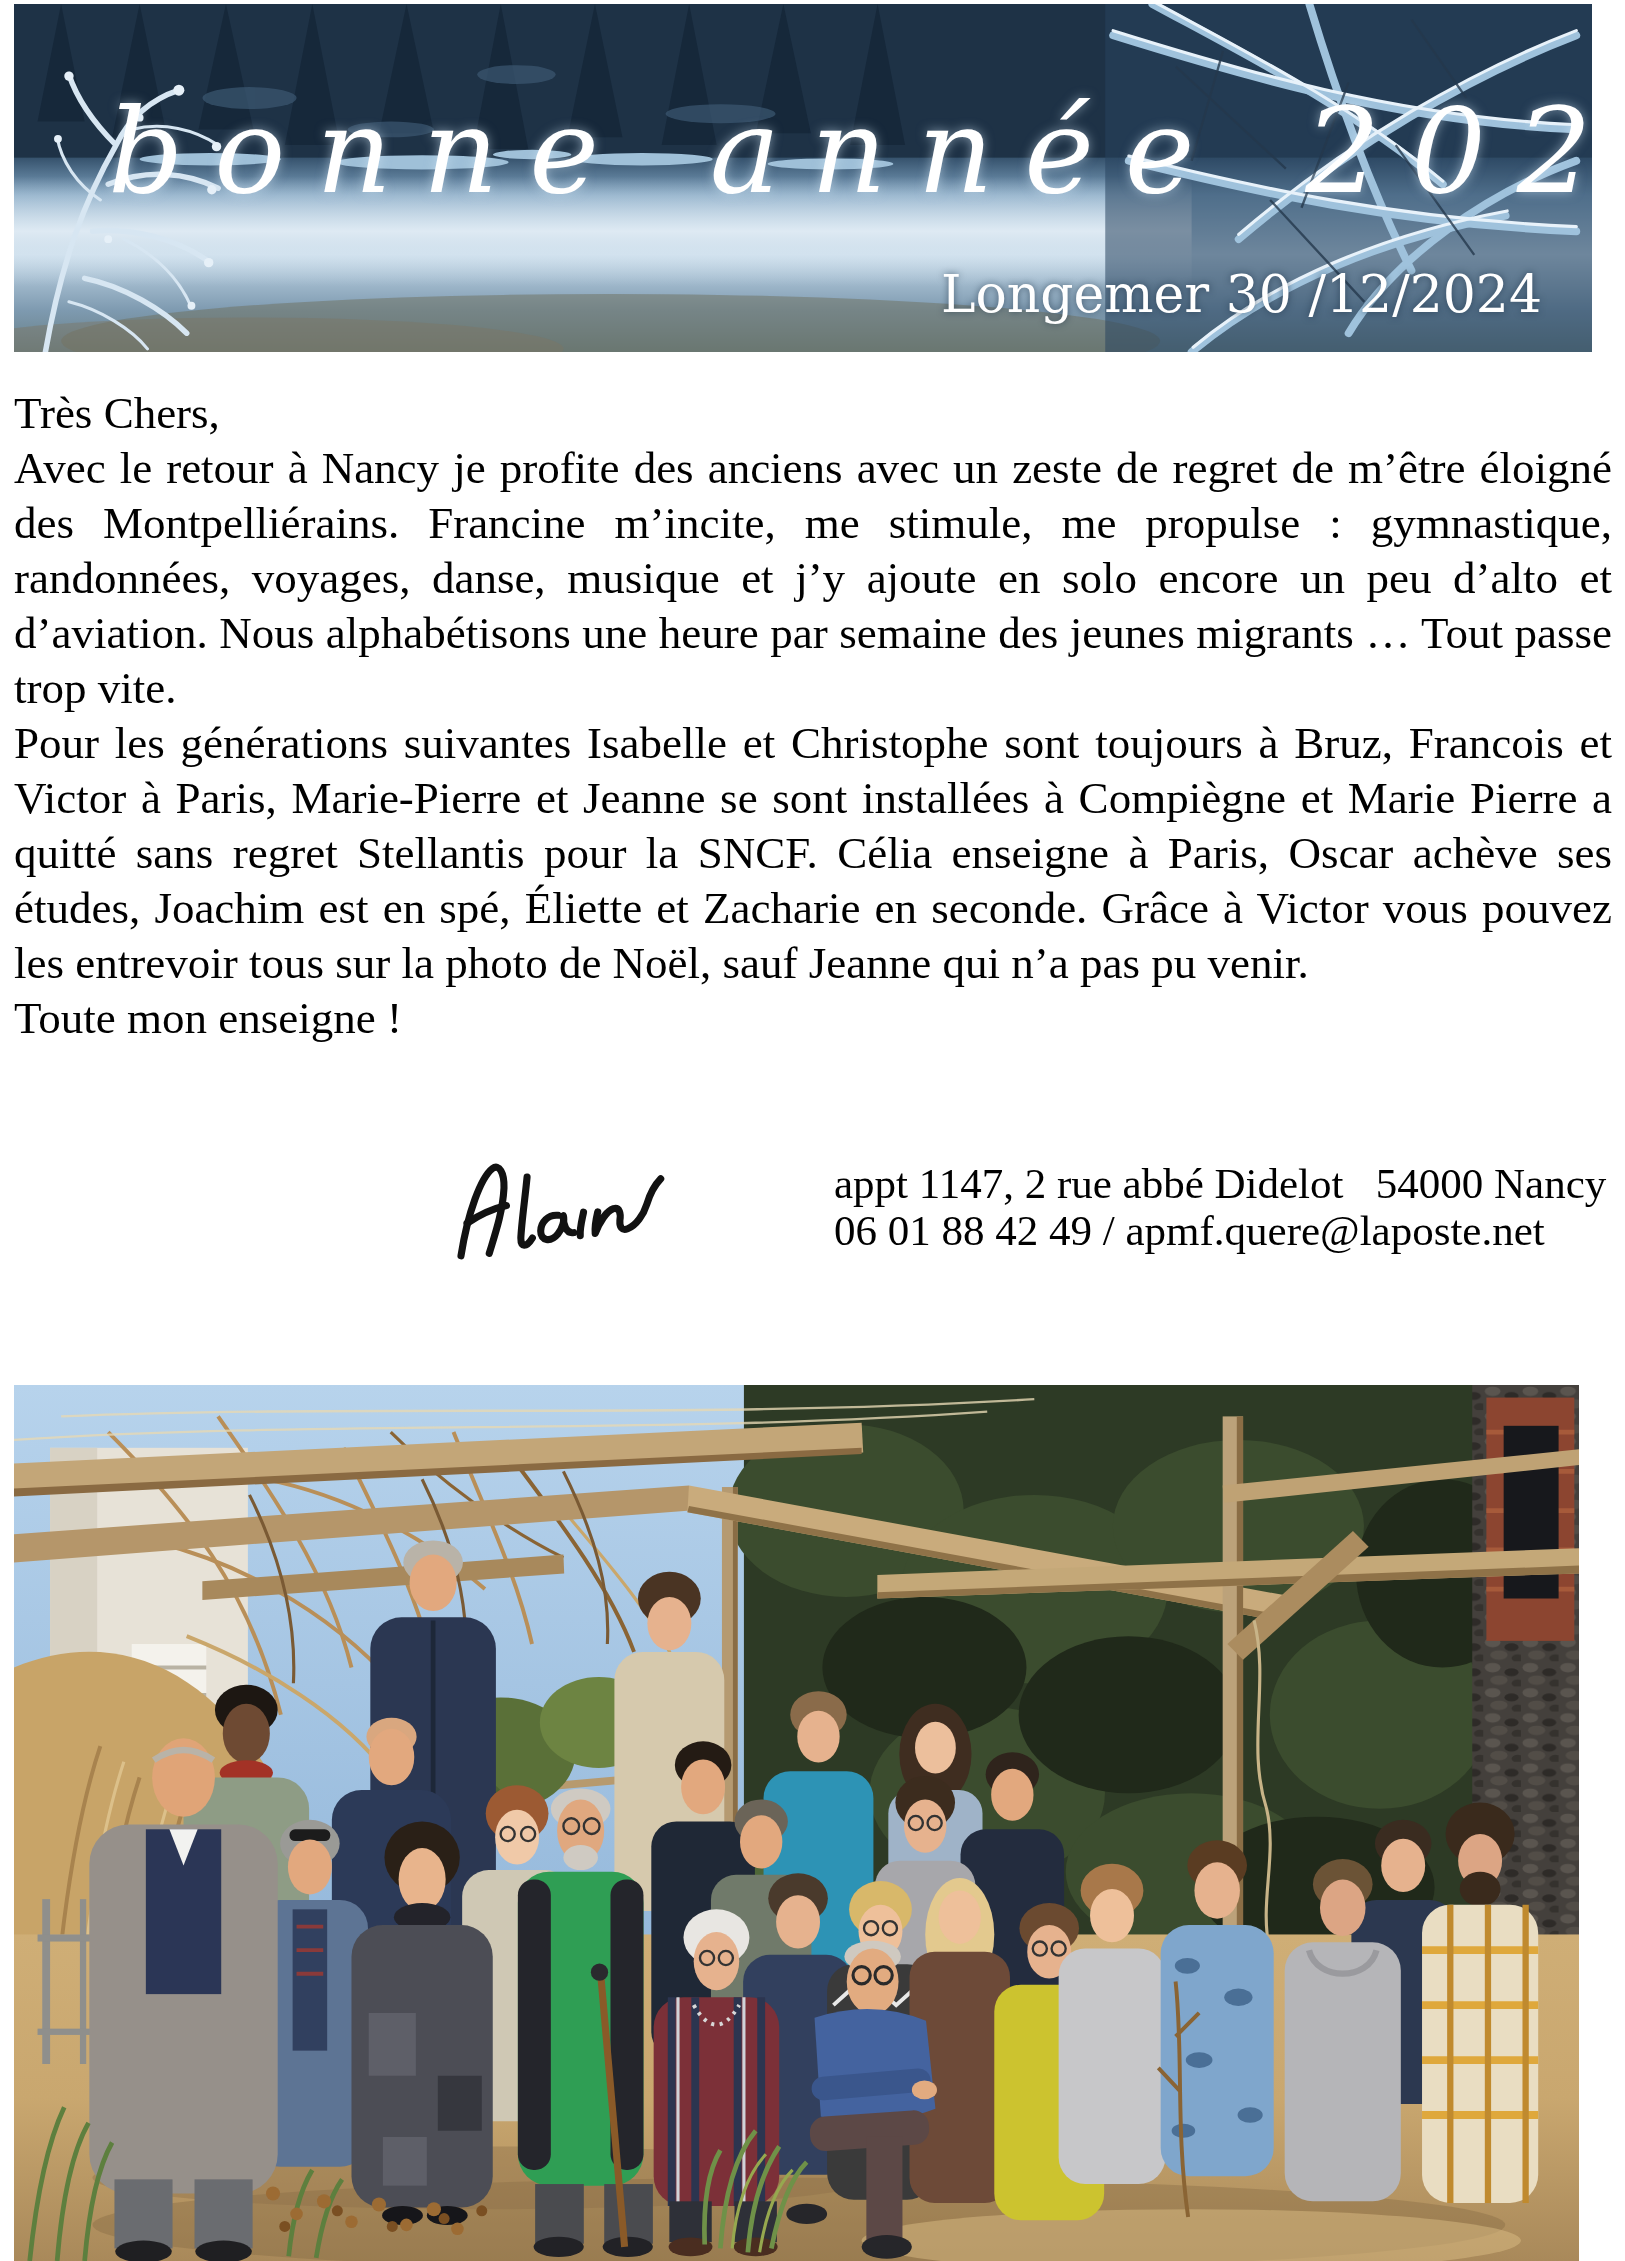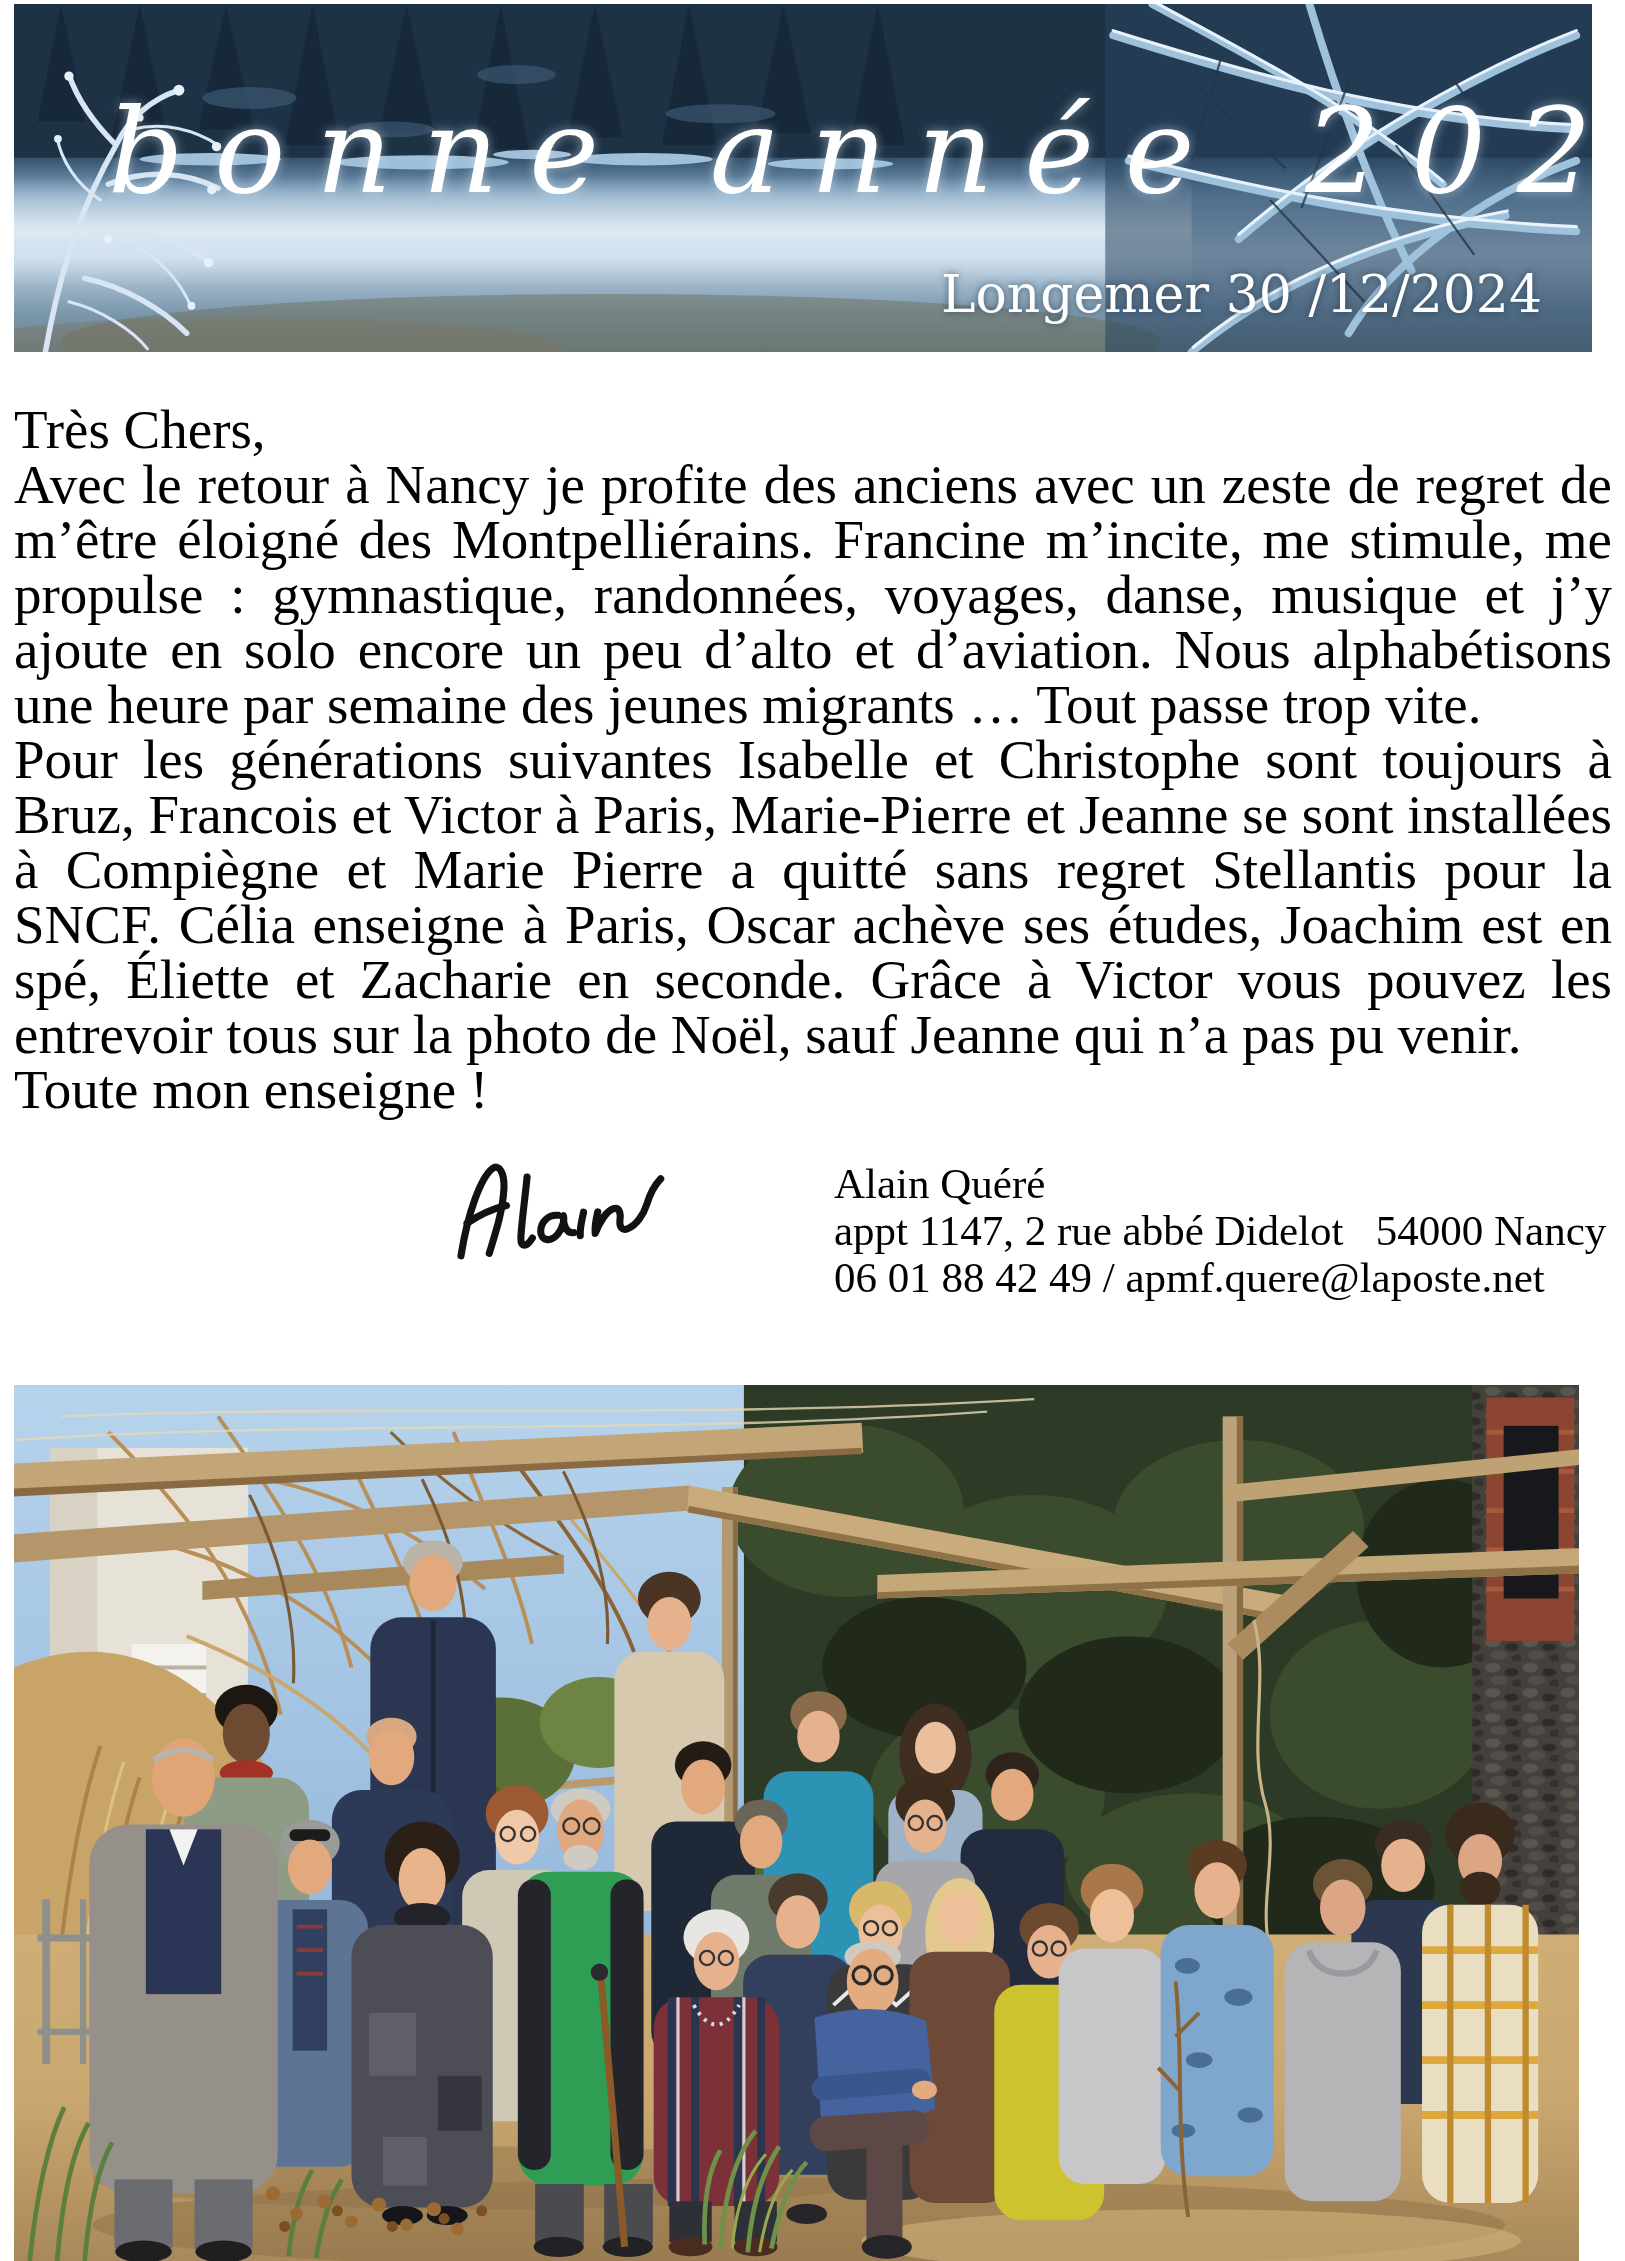--- a/index.html
+++ b/index.html
@@ -9,22 +9,22 @@
   .banner{position:absolute;left:14px;top:3.9px;width:1578px;height:348px;overflow:hidden;}
   .banner svg{position:absolute;left:0;top:0;width:100%;height:100%;display:block;}
   .banner-title{position:absolute;left:94px;top:88px;width:1476px;
      font-family:"DejaVu Serif", serif;font-style:italic;font-size:118px;line-height:1;
      letter-spacing:0.26em;word-spacing:0.10em;color:#ffffff;white-space:nowrap;
      text-shadow:0 0 11px rgba(210,230,245,.55);}
   .banner-date{position:absolute;right:50px;top:264px;
      font-family:"DejaVu Serif", serif;font-size:52px;line-height:1;
      color:#ffffff;white-space:nowrap;text-shadow:0 0 7.8px rgba(20,40,60,.6);}
   
-  .letter{position:absolute;left:14px;top:402px;width:1598px;
-     font-size:55px;line-height:55px;text-align:justify;}
+  .letter{position:absolute;left:14px;top:386px;width:1598px;
+     font-size:45px;line-height:55px;text-align:justify;}
   .letter p{margin:0;}
   
   .sig-wrap{position:absolute;left:424px;top:1137px;width:314px;height:133px;}
   .contact{position:absolute;left:834px;top:1160px;font-size:43px;line-height:47px;}
   .contact .pre{white-space:pre;text-align:center;}
   
   .photo{position:absolute;left:14px;top:1385px;width:1565px;height:876px;overflow:hidden;}
   .photo svg{display:block;width:100%;height:100%;}
 </style>
 </head>
@@ -143,21 +143,20 @@
         <path d="M30,122 C42,74 60,36 74,27 C82,22 87,33 85,50 C81,78 70,102 62,122"></path>
         <path d="M40,86 C56,77 72,72 86,70"></path>
         <path d="M112,40 C108,62 101,92 99,108 C98,118 104,120 112,109"></path>
         <path d="M143,86 C132,84 123,92 122,102 C121,113 132,116 141,107 C147,101 150,92 149,87 C148,96 150,108 159,107"></path>
         <path d="M172,85 C169,95 166,103 166,111"></path>
         <path d="M188,86 C185,95 183,103 183,110 C189,98 198,86 206,84 C213,83 214,90 212,98 C211,105 213,110 220,108 C230,105 239,94 244,82 C248,72 254,62 262,55"></path>
       </g>
     </svg>
   </div>
   <div class="contact">
-    <div>Alain Quéré</div>
     <div class="pre">appt 1147, 2 rue abbé Didelot   54000 Nancy</div>
     <div>06 01 88 42 49 / apmf.quere@laposte.net</div>
   </div>
 
   <div class="photo">
     <svg viewBox="0 0 1994 1116" preserveAspectRatio="none" aria-label="Group photo of about two dozen people of all ages standing outdoors in winter sunshine under a rustic wooden pergola, with a dark hedge, a stone building with a brick-framed window on the right, dry grasses on the left and a sandy gravel ground; an elderly man in a blue sweater crouches at front centre">
       <defs>
         <linearGradient id="skyg" x1="0" y1="0" x2="0" y2="1">
           <stop offset="0" stop-color="#b7d3ec"></stop>
             <stop offset="1" stop-color="#93b7da"></stop>

